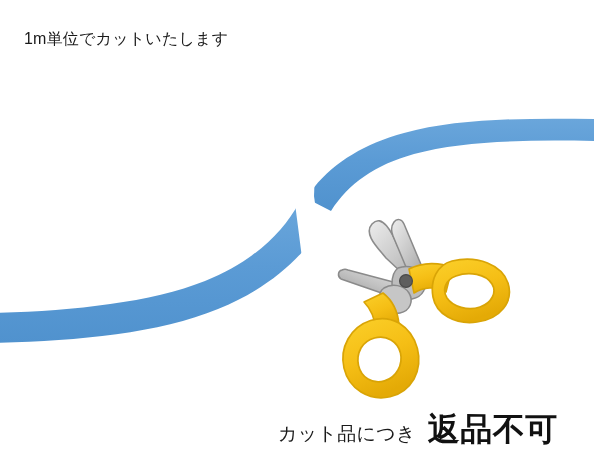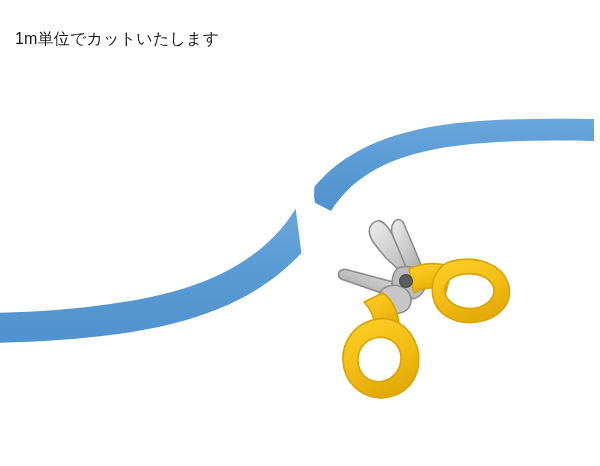--- a/index.html
+++ b/index.html
@@ -13,21 +13,21 @@
     width: 600px;
     height: 466px;
     background: #ffffff;
     overflow: hidden;
     font-family: "Liberation Sans", "DejaVu Sans", sans-serif;
   }
 
   
   .line-1 {
     position: absolute;
-    left: 15px;
+    left: 24px;
     top: 29px;
     font-size: 16px;
     line-height: 20px;
     color: #1a1a1a;
     white-space: nowrap;
     letter-spacing: 0.2px;
   }
 
   .line-2 {
     position: absolute;
@@ -225,14 +225,17 @@
                C 378,385 392,381 398,370
                C 404,359 401,346 391,340 Z" fill="url(#yellowGrad)" stroke="#D9A406" stroke-width="1.7" fill-rule="evenodd" stroke-linejoin="round"></path>
     </g>
 
     <circle cx="406" cy="281" r="6.4" fill="#5E5E5E" stroke="#4A4A4A" stroke-width="1.2"></circle>
   </svg>
 
   <div class="line-1">1m単位でカットいたします</div>
 
 
+  <div class="line-3">
+    <span class="small">カット品につき</span><span class="big">返品不可</span>
+  </div>
 
 </div>
 
 </body></html>

